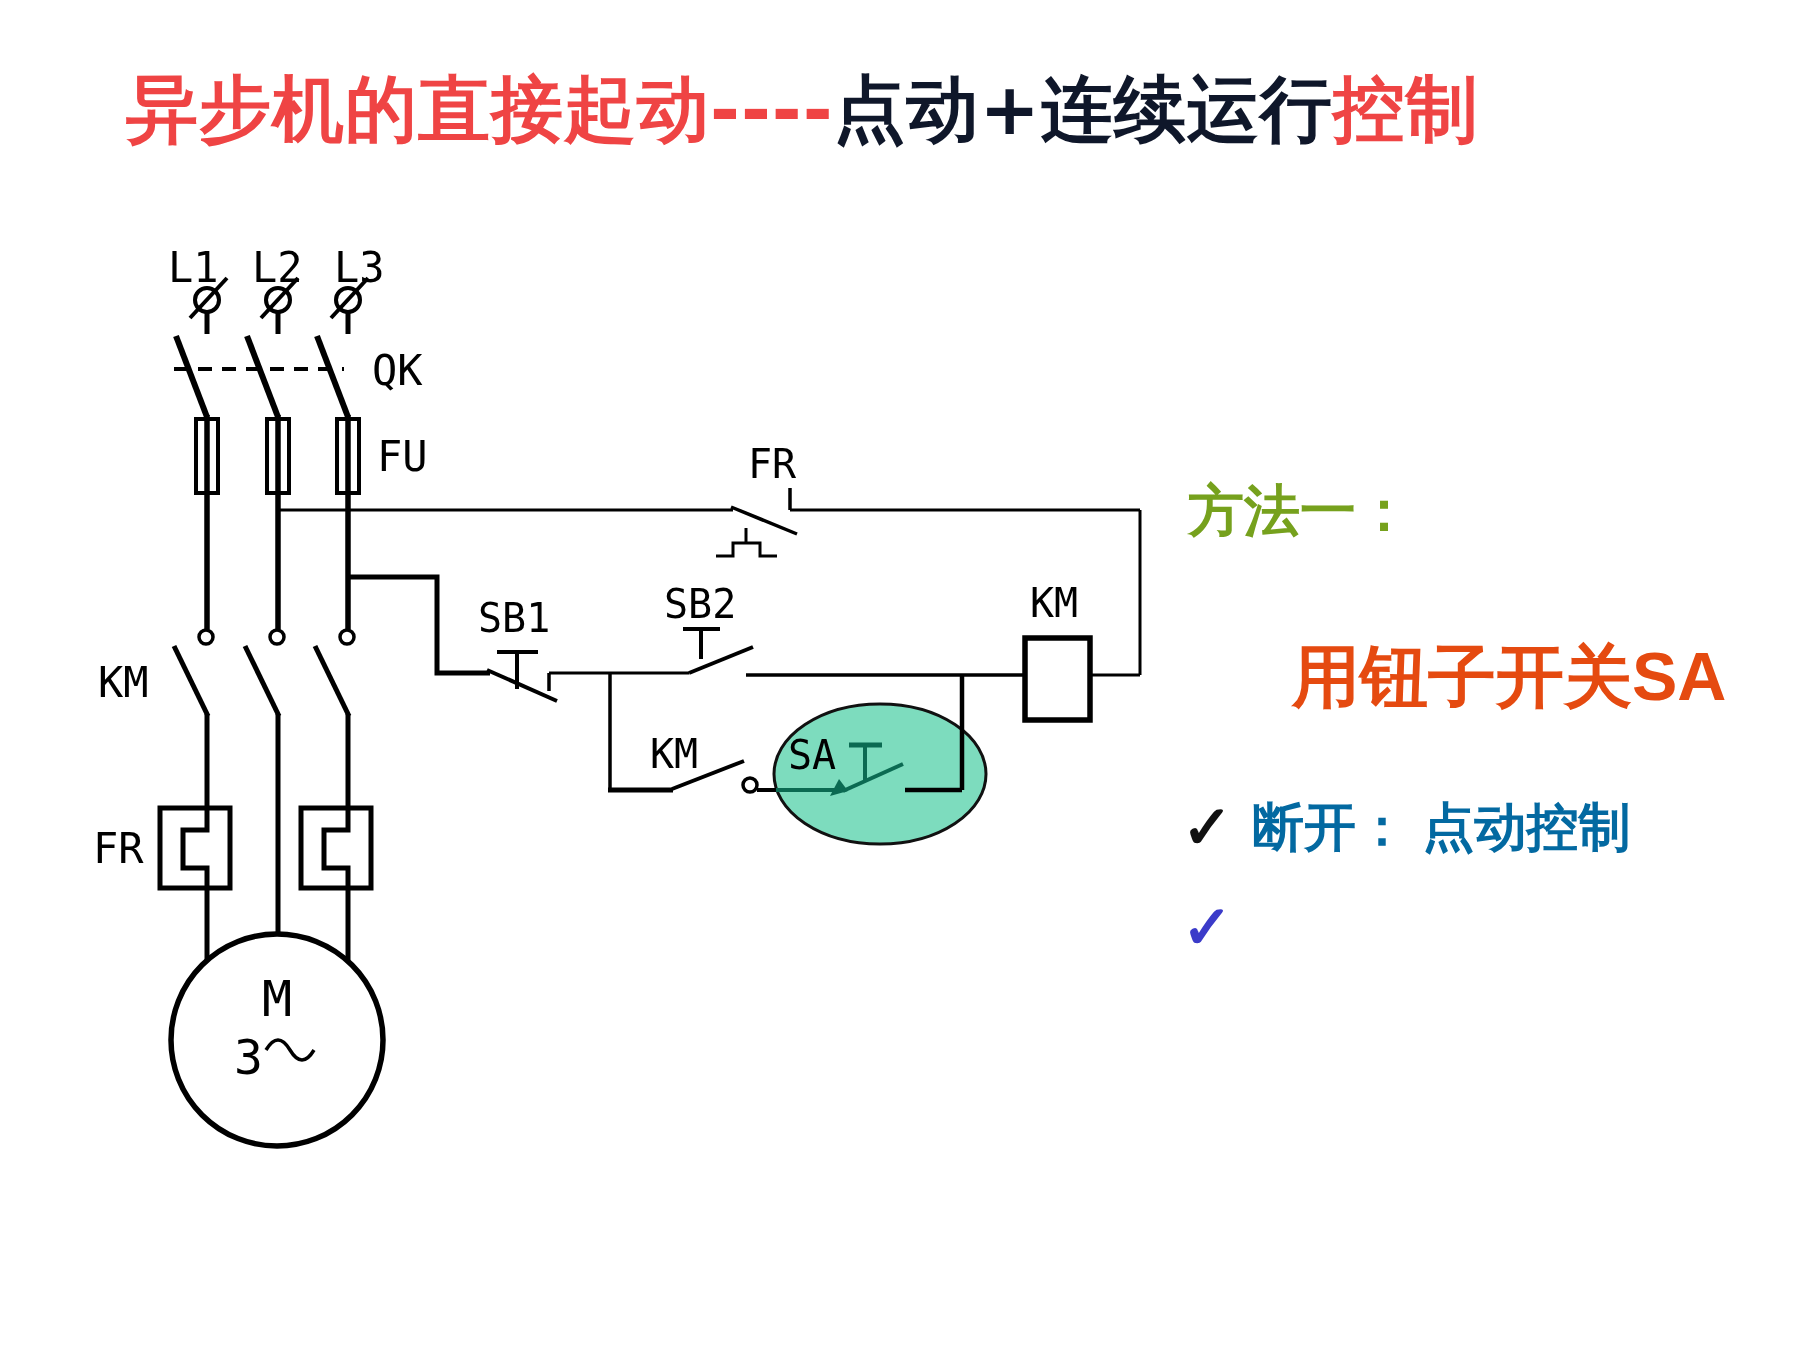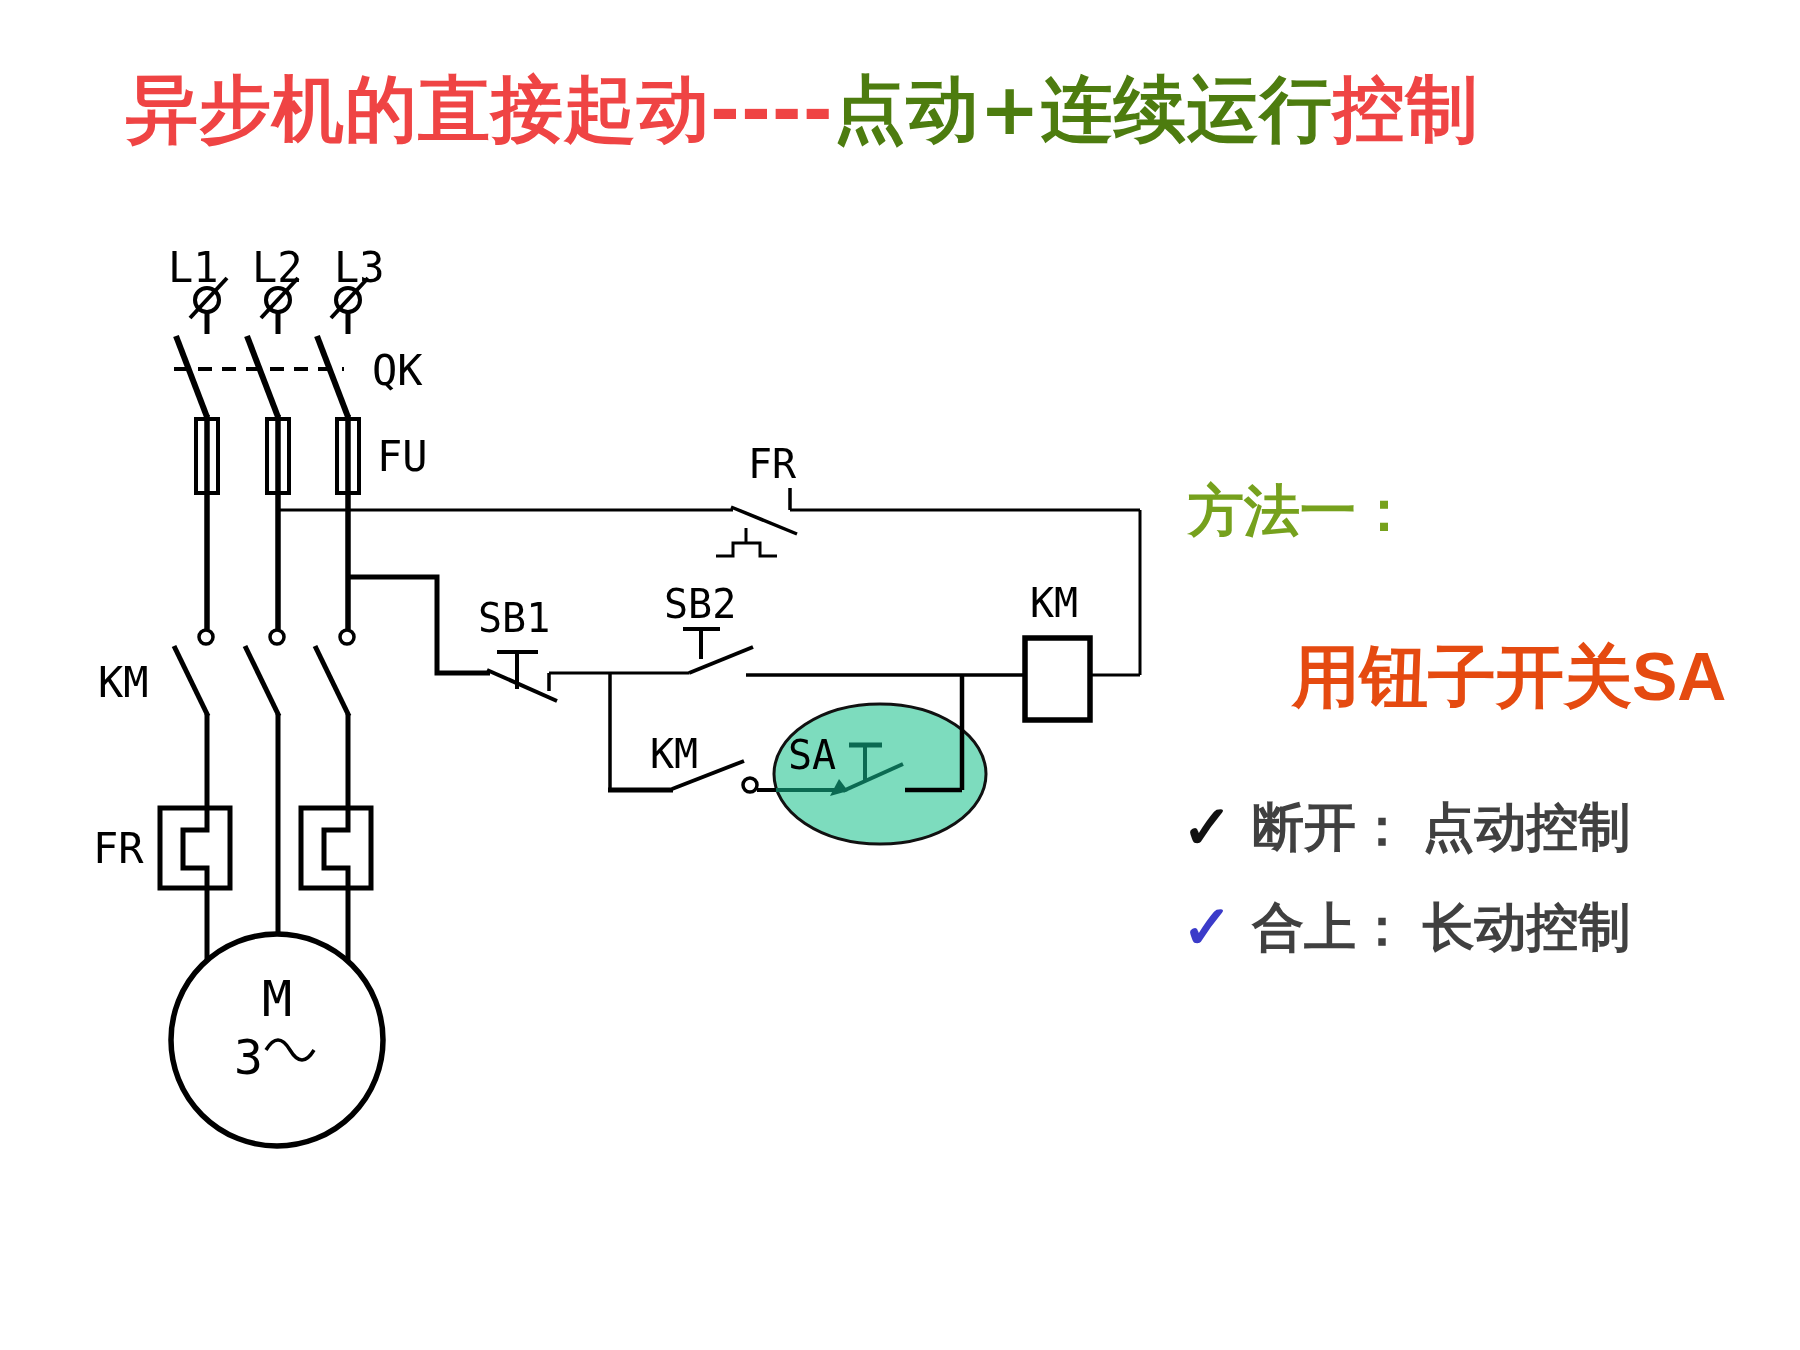--- a/index.html
+++ b/index.html
@@ -1,33 +1,33 @@
 <!DOCTYPE html>
 <html><head>
 <meta charset="utf-8">
 <style>
   html,body{margin:0;padding:0;background:#ffffff;}
   .stage{position:relative;width:1800px;height:1350px;background:#ffffff;overflow:hidden;
          font-family:"Liberation Sans", sans-serif;}
   .title{position:absolute;left:126px;top:62px;font-size:72px;font-weight:bold;
          letter-spacing:1px;white-space:nowrap;font-family:"DejaVu Sans", sans-serif;}
   .title .t-blue{color:#ef4444;}
-  .title .t-red{color:#4d7c0f;}
+  .title .t-red{color:#0f172a;}
   .circuit-svg{position:absolute;left:0;top:0;}
   .svg-label{font-family:"DejaVu Sans Mono", monospace;fill:#000;}
   .note-method{position:absolute;left:1188px;top:474px;font-size:56px;font-weight:bold;
          color:#76a11d;white-space:nowrap;}
   .note-subtitle{position:absolute;left:1292px;top:632px;font-size:68px;font-weight:bold;
          color:#e54a10;white-space:nowrap;}
   .bullets{position:absolute;left:1182px;top:798px;}
   .bullet-row{display:flex;align-items:flex-start;margin-bottom:40px;white-space:nowrap;}
   .bullet-row .check{width:70px;font-size:60px;font-weight:bold;line-height:1.0;}
   .bullet-row.row1 .check{color:#111111;}
   .bullet-row.row2 .check{color:#3b3bc9;}
-  .bullet-row .btext{font-size:52px;font-weight:bold;color:#404040;line-height:1.15;}
+  .bullet-row .btext{font-size:52px;font-weight:bold;color:#0369a1;line-height:1.15;}
   .watermark{position:absolute;left:1286px;top:1256px;font-size:46px;font-weight:bold;
          color:#0d0d0d;letter-spacing:1px;white-space:nowrap;}
 </style>
 </head>
 <body>
 
 <div class="stage">
 
   <div class="title">
     <span class="t-blue">异步机的直接起动----</span><span class="t-red">点动+连续运行</span><span class="t-blue">控制</span>
@@ -161,18 +161,17 @@
   <div class="note-method">方法一：</div>
   <div class="note-subtitle">用钮子开关SA</div>
 
   <div class="bullets">
     <div class="bullet-row row1">
       <span class="check">✓</span>
       <span class="btext">断开： 点动控制</span>
     </div>
     <div class="bullet-row row2">
       <span class="check">✓</span>
-      <span class="btext">合上： 长动控制</span>
     </div>
   </div>
 
 
 </div>
 
 </body></html>

